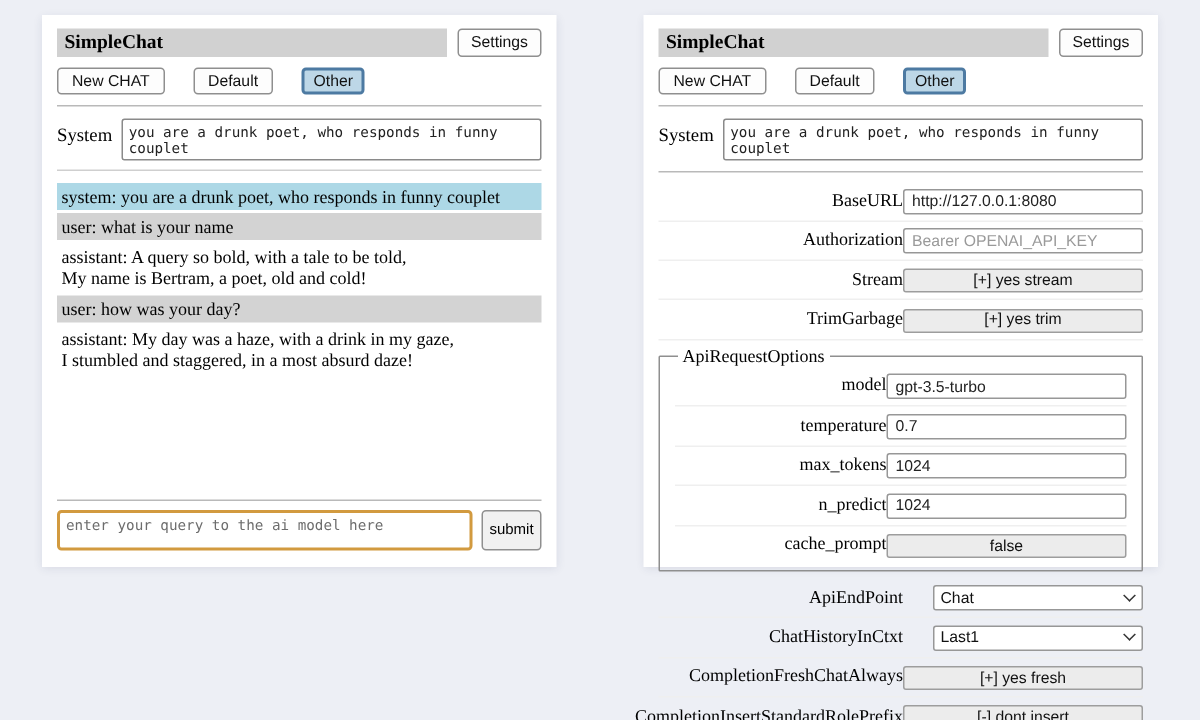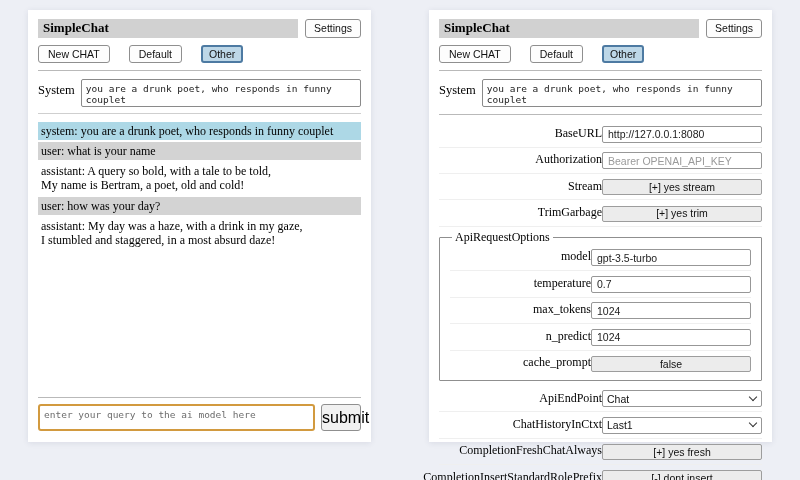--- a/index.html
+++ b/index.html
@@ -4,21 +4,21 @@
 <style>
   * { box-sizing: border-box; margin: 0; padding: 0; }
   html,body { width: 800px; height: 480px; }
   body {
     background: #edeff5;
     font-family: "Liberation Serif", serif;
     overflow: hidden;
   }
   .stage { display: flex; padding: 10px 28px 0 28px; gap: 58px; }
   .panel {
-    width: 343px; height: 432px;
+    width: 343px; height: 368px;
     background: #ffffff;
     box-shadow: 0 1px 6px rgba(40,50,90,0.10);
     padding: 9px 10px;
     display: flex; flex-direction: column;
   }
   
   .hdr { display: flex; align-items: stretch; }
   .titlebar {
     flex: 1; background: #d1d1d1;
     font-weight: bold; font-size: 13px; line-height: 17px;
@@ -60,21 +60,21 @@
   
   .queryrow { display: flex; align-items: stretch; gap: 6px; margin-bottom: 2px; }
   .querybox {
     flex: 1; height: 27px; resize: none;
     border: 2px solid #d29a3f; border-radius: 3px;
     font-family: "DejaVu Sans Mono", monospace; font-size: 9.5px;
     padding: 3px 4px; color: #222; outline: none; overflow: hidden;
   }
   .querybox::placeholder { color: #6d6d6d; opacity: 1; }
   .submitbtn {
-    width: 40px; font-family: "Liberation Sans", sans-serif; font-size: 16px;
+    width: 40px; font-family: "Liberation Sans", sans-serif; font-size: 10px;
     background: #f1f1f1; border: 1px solid #8f8f8f; border-radius: 3px;
     cursor: pointer;
   }
   
   .srow {
     display: flex; align-items: center; justify-content: flex-end;
     padding: 3px 0 4px 0; border-bottom: 1px solid #efefef;
   }
   .srow:last-child { border-bottom: none; }
   .slabel { font-size: 12px; white-space: nowrap; }
@@ -85,21 +85,21 @@
     font-family: "Liberation Sans", sans-serif; font-size: 10.5px;
     padding: 1px 5px; color: #222; background: #fff; outline: none;
   }
   .tinput::placeholder { color: #9a9a9a; opacity: 1; }
   .togglebtn {
     width: 100%; height: 16px;
     font-family: "Liberation Sans", sans-serif; font-size: 10.5px; line-height: 1;
     background: #ececec; border: 1px solid #9d9d9d; border-radius: 2px;
     cursor: pointer; color: #111;
   }
-  .selwrap { position: relative; width: 100%; }
+  .selwrap { position: relative; width: 100%; padding-left: 20px; }
   .sel {
     width: 100%; height: 17px;
     -webkit-appearance: none; appearance: none;
     border: 1px solid #979797; border-radius: 2px; background: #fff;
     font-family: "Liberation Sans", sans-serif; font-size: 10.5px;
     padding: 0 16px 0 4px; color: #111; outline: none;
   }
   .selwrap::after {
     content: ""; position: absolute; right: 6px; top: 5px;
     width: 5px; height: 5px;

